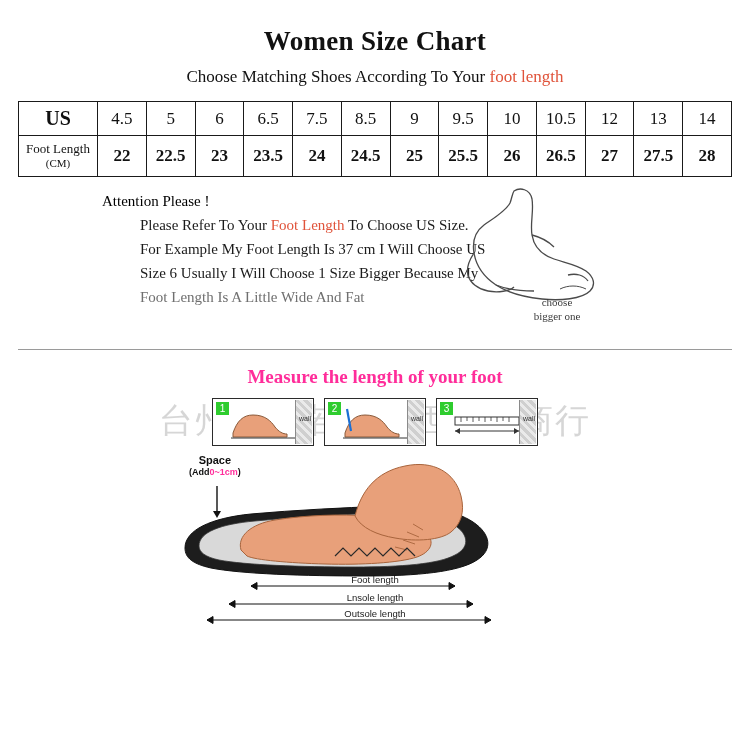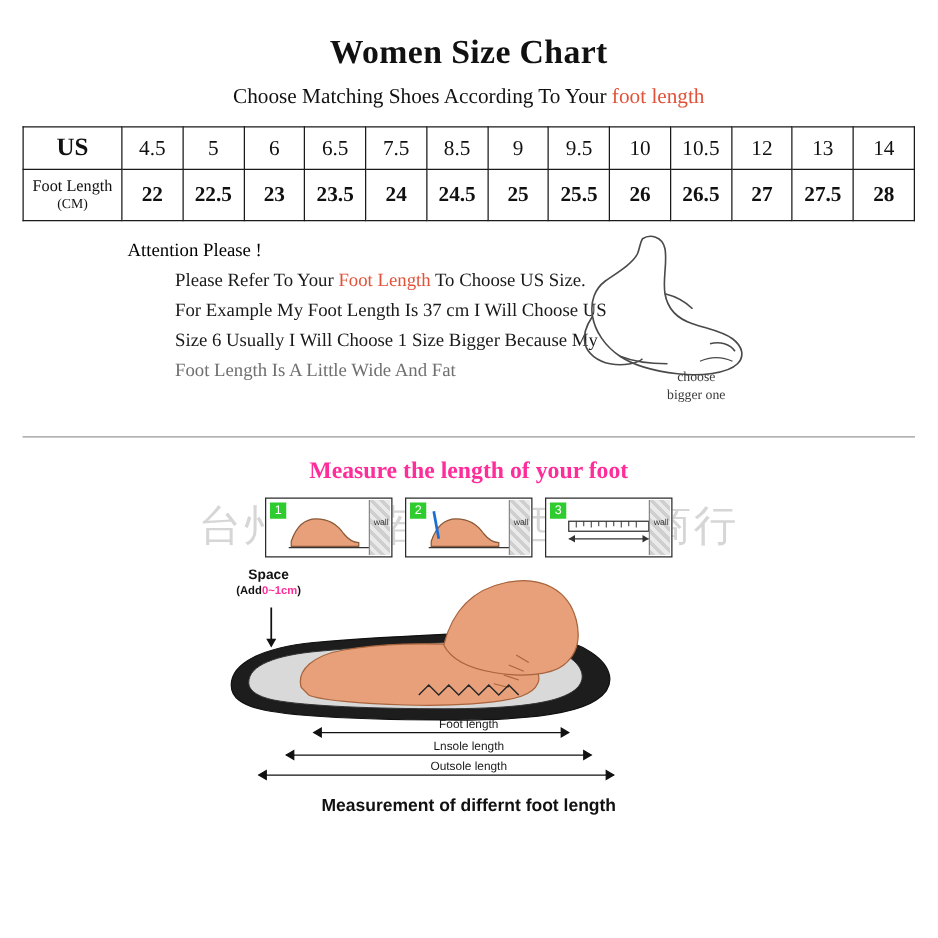--- a/index.html
+++ b/index.html
@@ -401,15 +401,14 @@
         <path d="M52 168 l6 -3.5 v7 z"></path>
           <path d="M336 168 l-6 -3.5 v7 z"></path>
       </g>
     </svg>
 
     <div class="dimrow" style="top:122px;">Foot length</div>
     <div class="dimrow" style="top:140px;">Lnsole length</div>
     <div class="dimrow" style="top:156px;">Outsole length</div>
   </div>
 
-  <div class="caption">Measurement of differnt foot length</div>
 
 </div>
 
 </body></html>

